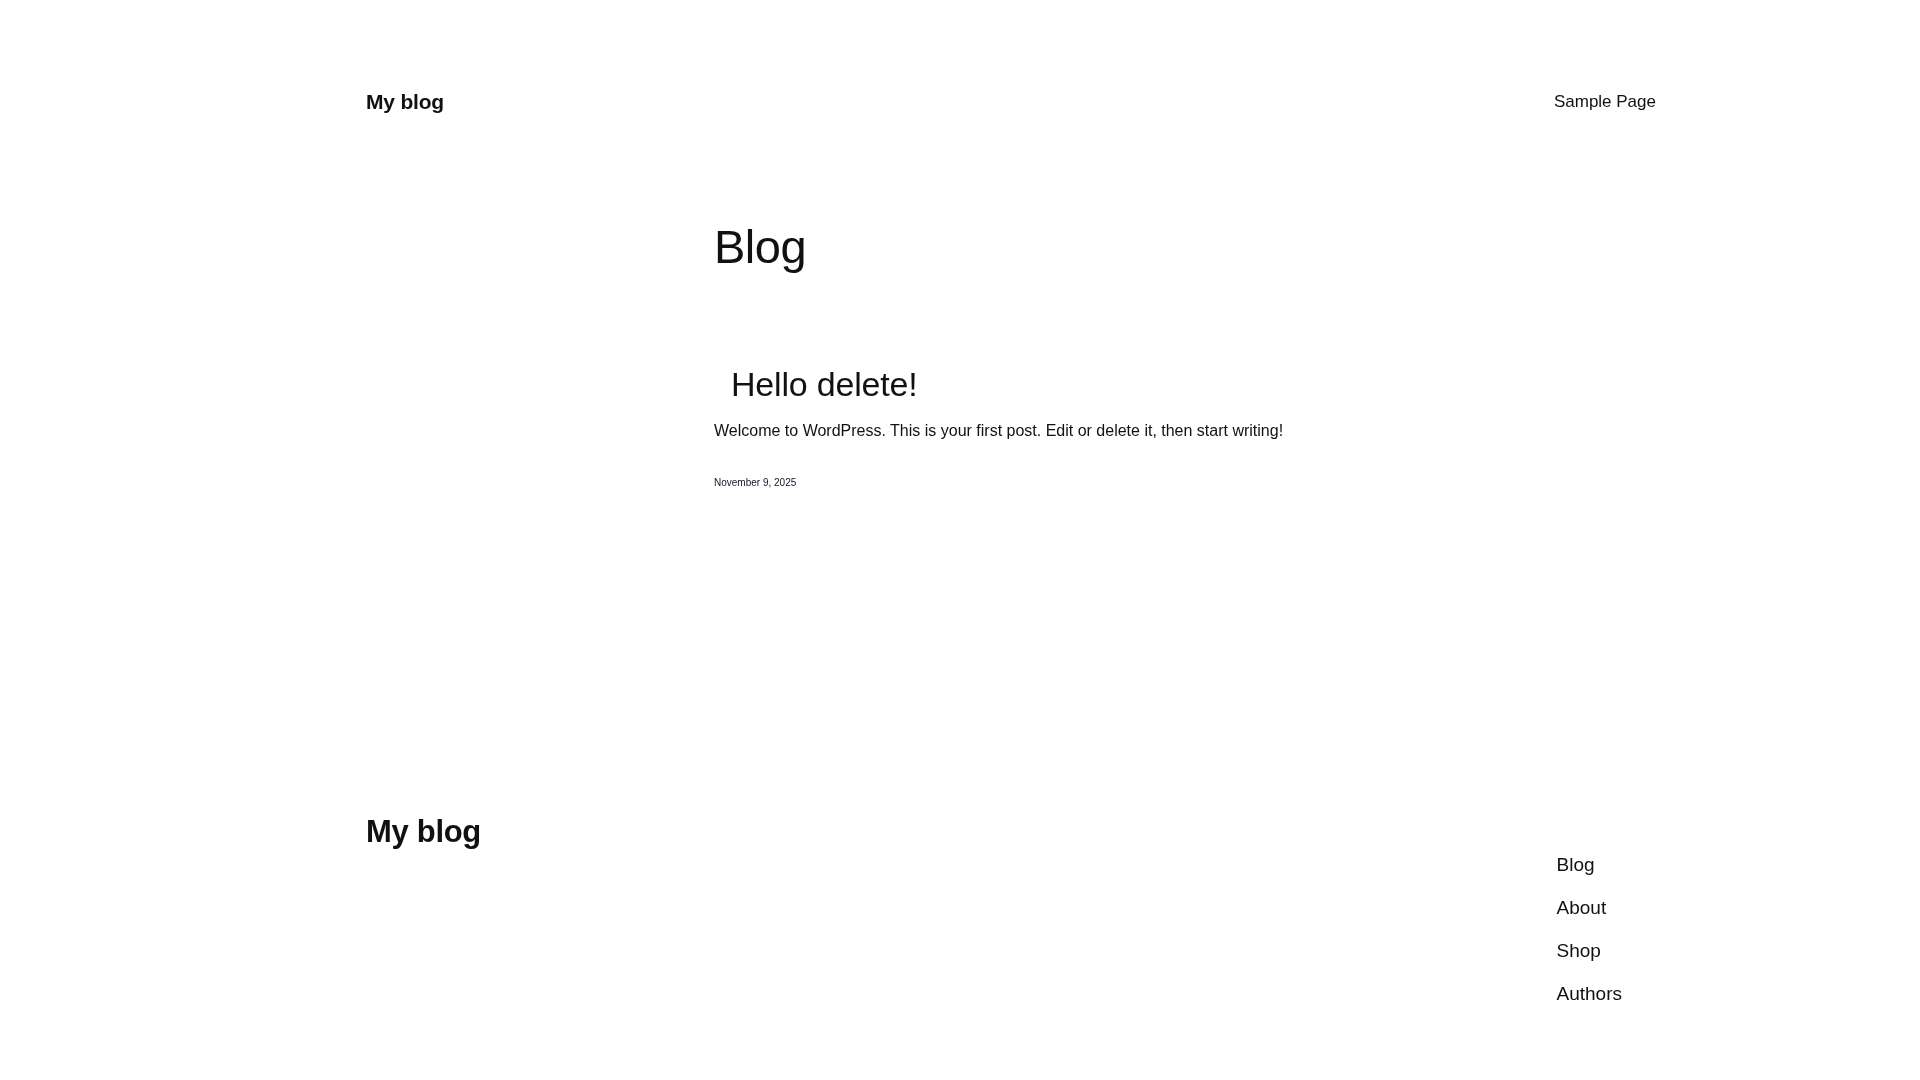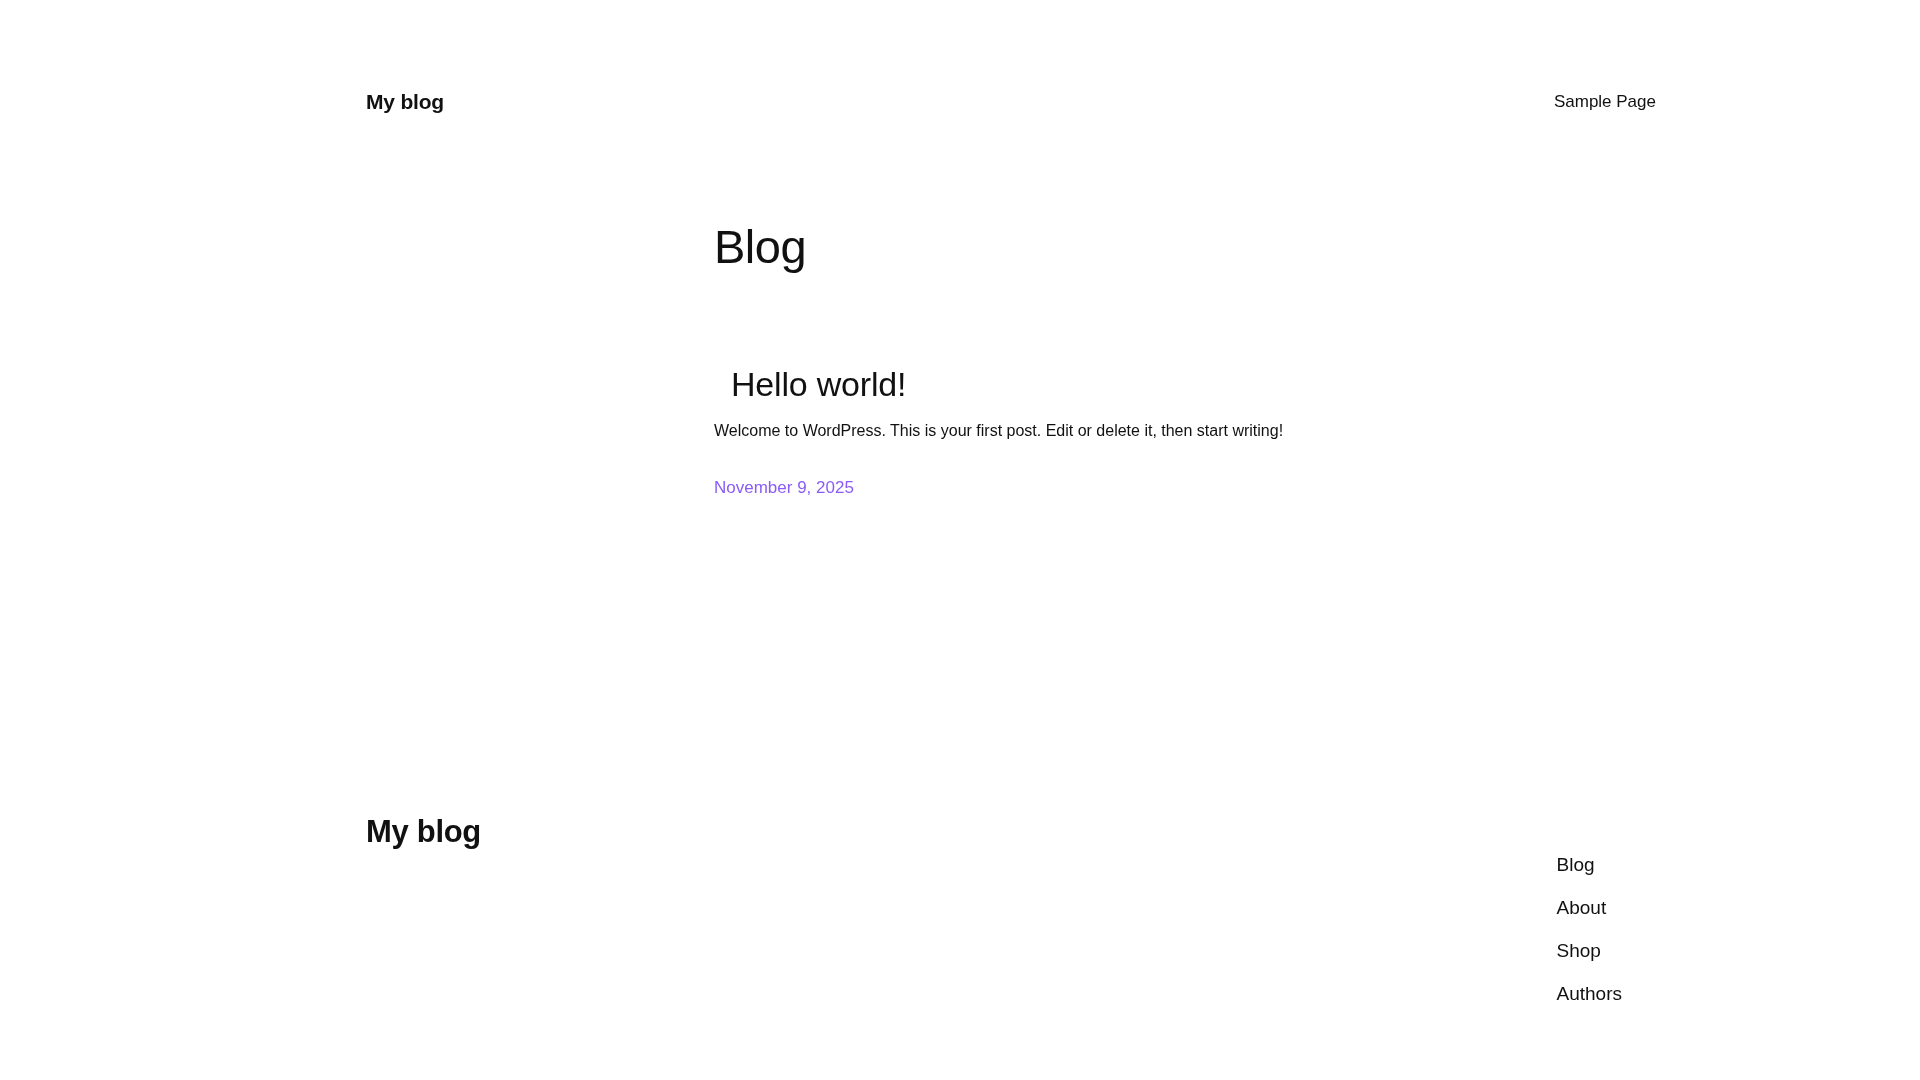--- a/index.html
+++ b/index.html
@@ -30,21 +30,21 @@
   .post-title {
     position:absolute; top:279px; left:0;
     font-size:34px; font-weight:400; letter-spacing:-0.2px; line-height:1.2;
   }
   .post-excerpt {
     position:absolute; top:334px; left:0;
     font-size:16px; line-height:1.5; white-space:nowrap;
   }
   .post-date {
     position:absolute; top:390px; left:0;
-    font-size:17px; line-height:1.5; color:#8b5cf6;
+    font-size:10px; line-height:1.5; color:#0f172a;
   }
 
   
   .site-footer { position:absolute; left:281px; width:1341px; top:0; height:1080px; pointer-events:none; }
   .site-footer a, .site-footer * { pointer-events:auto; }
   .footer-title {
     position:absolute; top:728px; left:0;
     font-size:31px; font-weight:700; letter-spacing:-0.3px; line-height:1.2;
   }
   .footer-nav {
@@ -86,21 +86,21 @@
     <nav class="header-nav">
       <a>Sample Page</a>
     </nav>
   </header>
 
   <main class="main-col">
     <h1 class="page-title">Blog</h1>
 
     <article>
       <h2 class="post-title">
-        <a>Hello world!</a>
+        <a>Hello delete!</a>
       </h2>
       <p class="post-excerpt">Welcome to WordPress. This is your first post. Edit or delete it, then start writing!</p>
       <div class="post-date">November 9, 2025</div>
     </article>
   </main>
 
   <footer class="site-footer">
     <a class="footer-title">My blog</a>
 
     <nav class="footer-nav">

